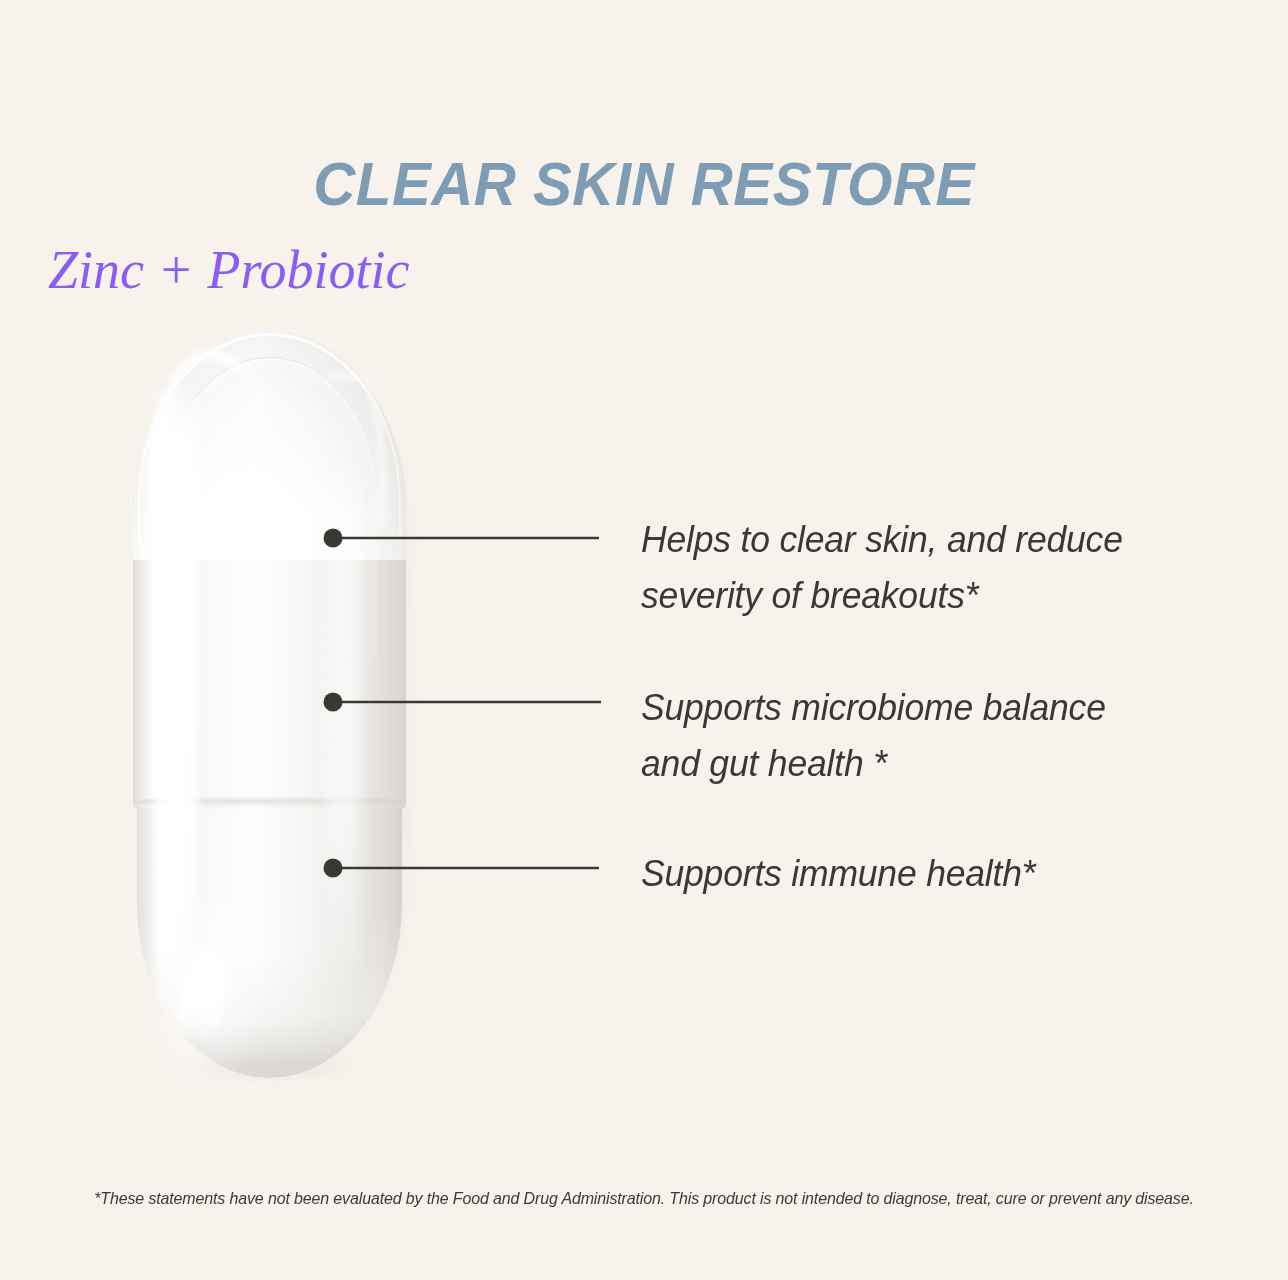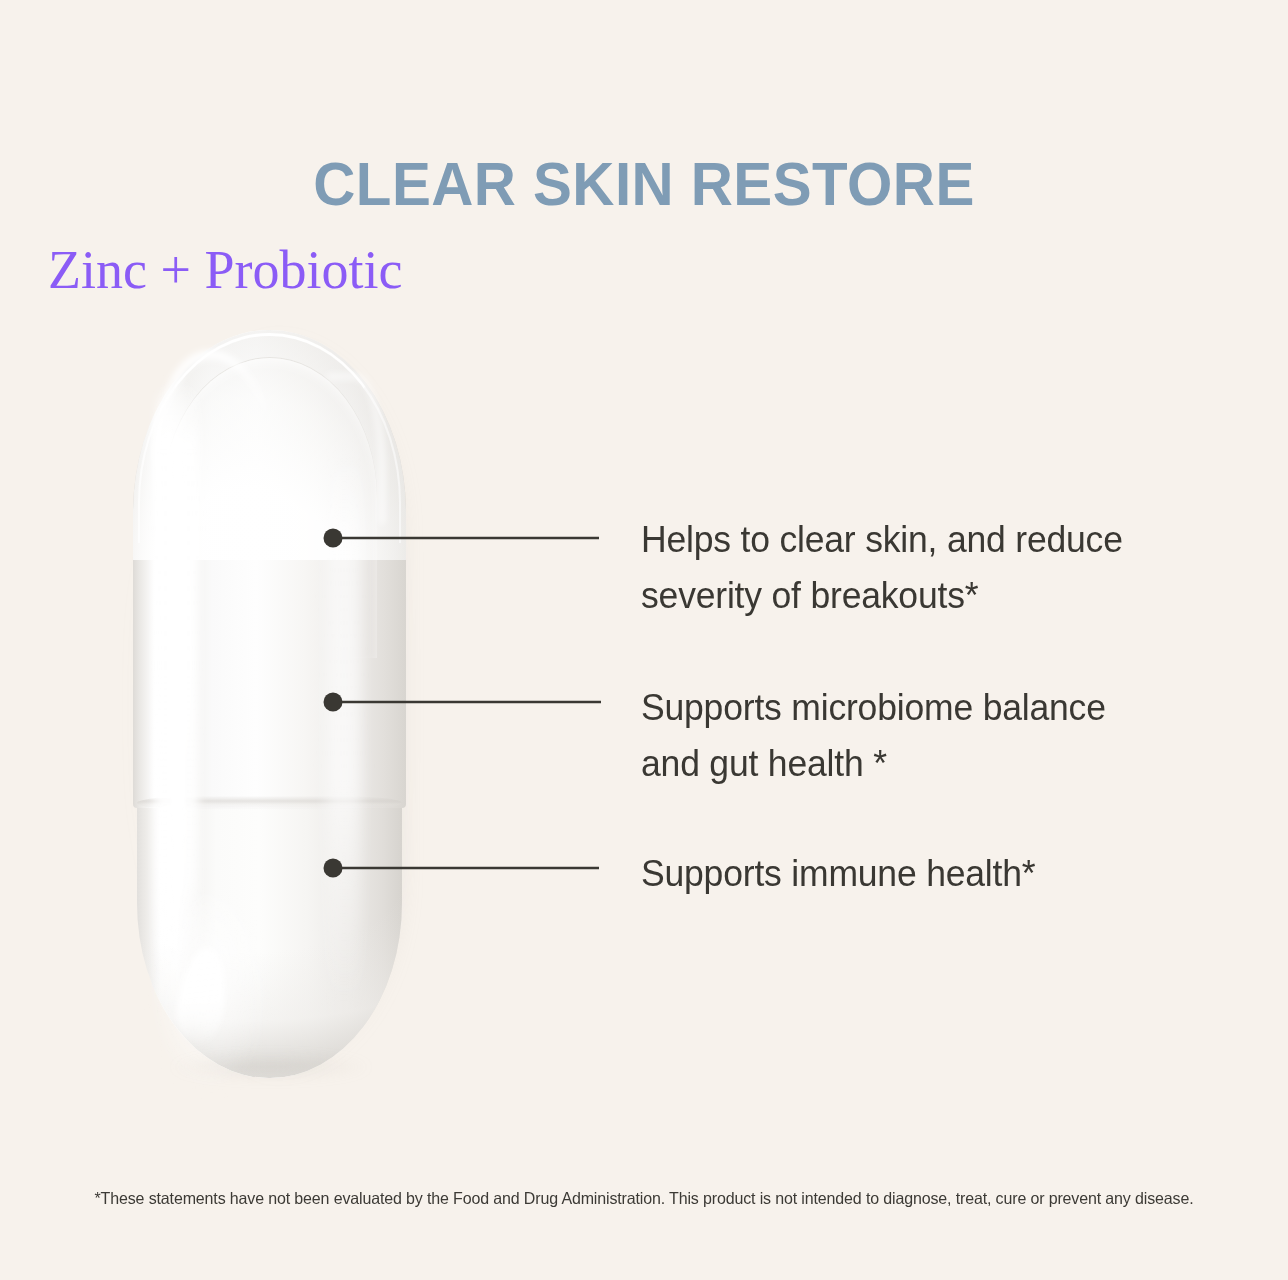--- a/index.html
+++ b/index.html
@@ -15,20 +15,21 @@
     overflow: hidden;
     position: relative;
   }
 
   .page {
     position: absolute;
     inset: 0;
     width: 1133px;
     height: 1280px;
     background: #f7f2ec;
+    font-style: italic;
   }
 
   
   .title {
     position: absolute;
     top: 148px;
     left: 0;
     width: 1288px;
     text-align: center;
     font-family: "Liberation Sans", sans-serif;

